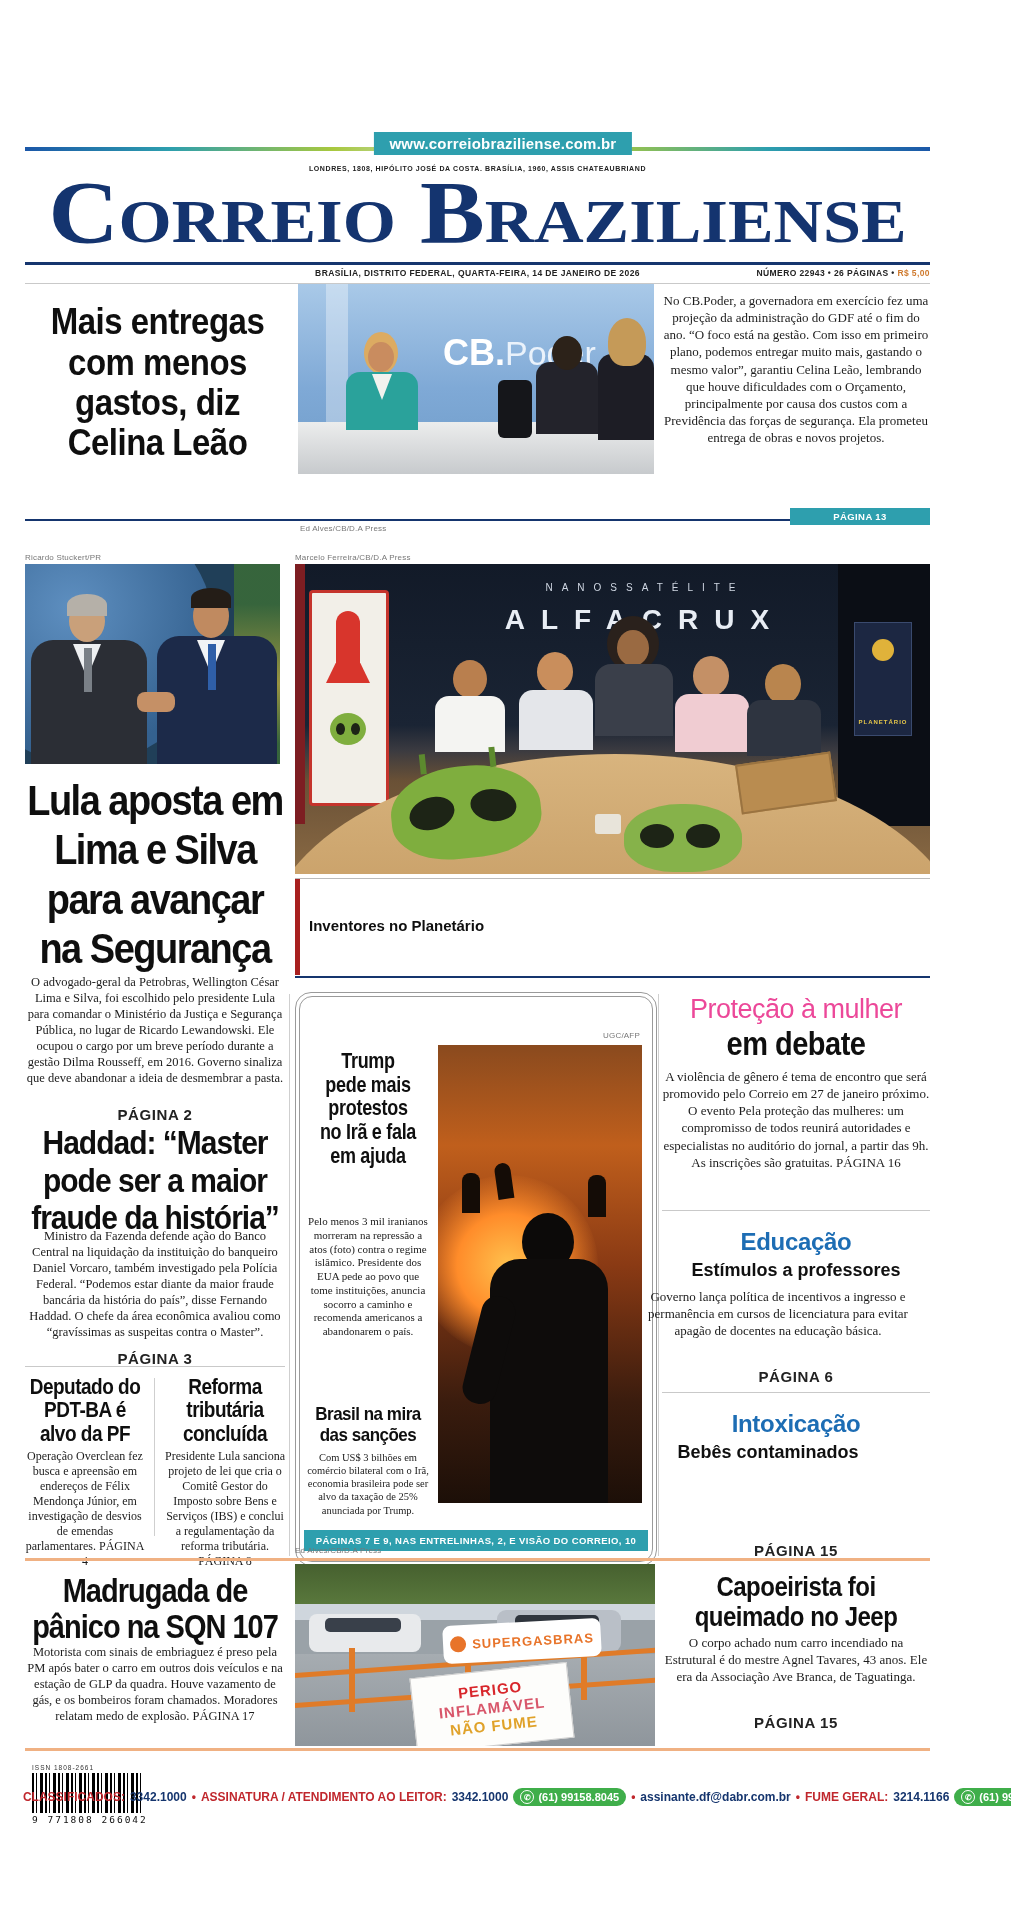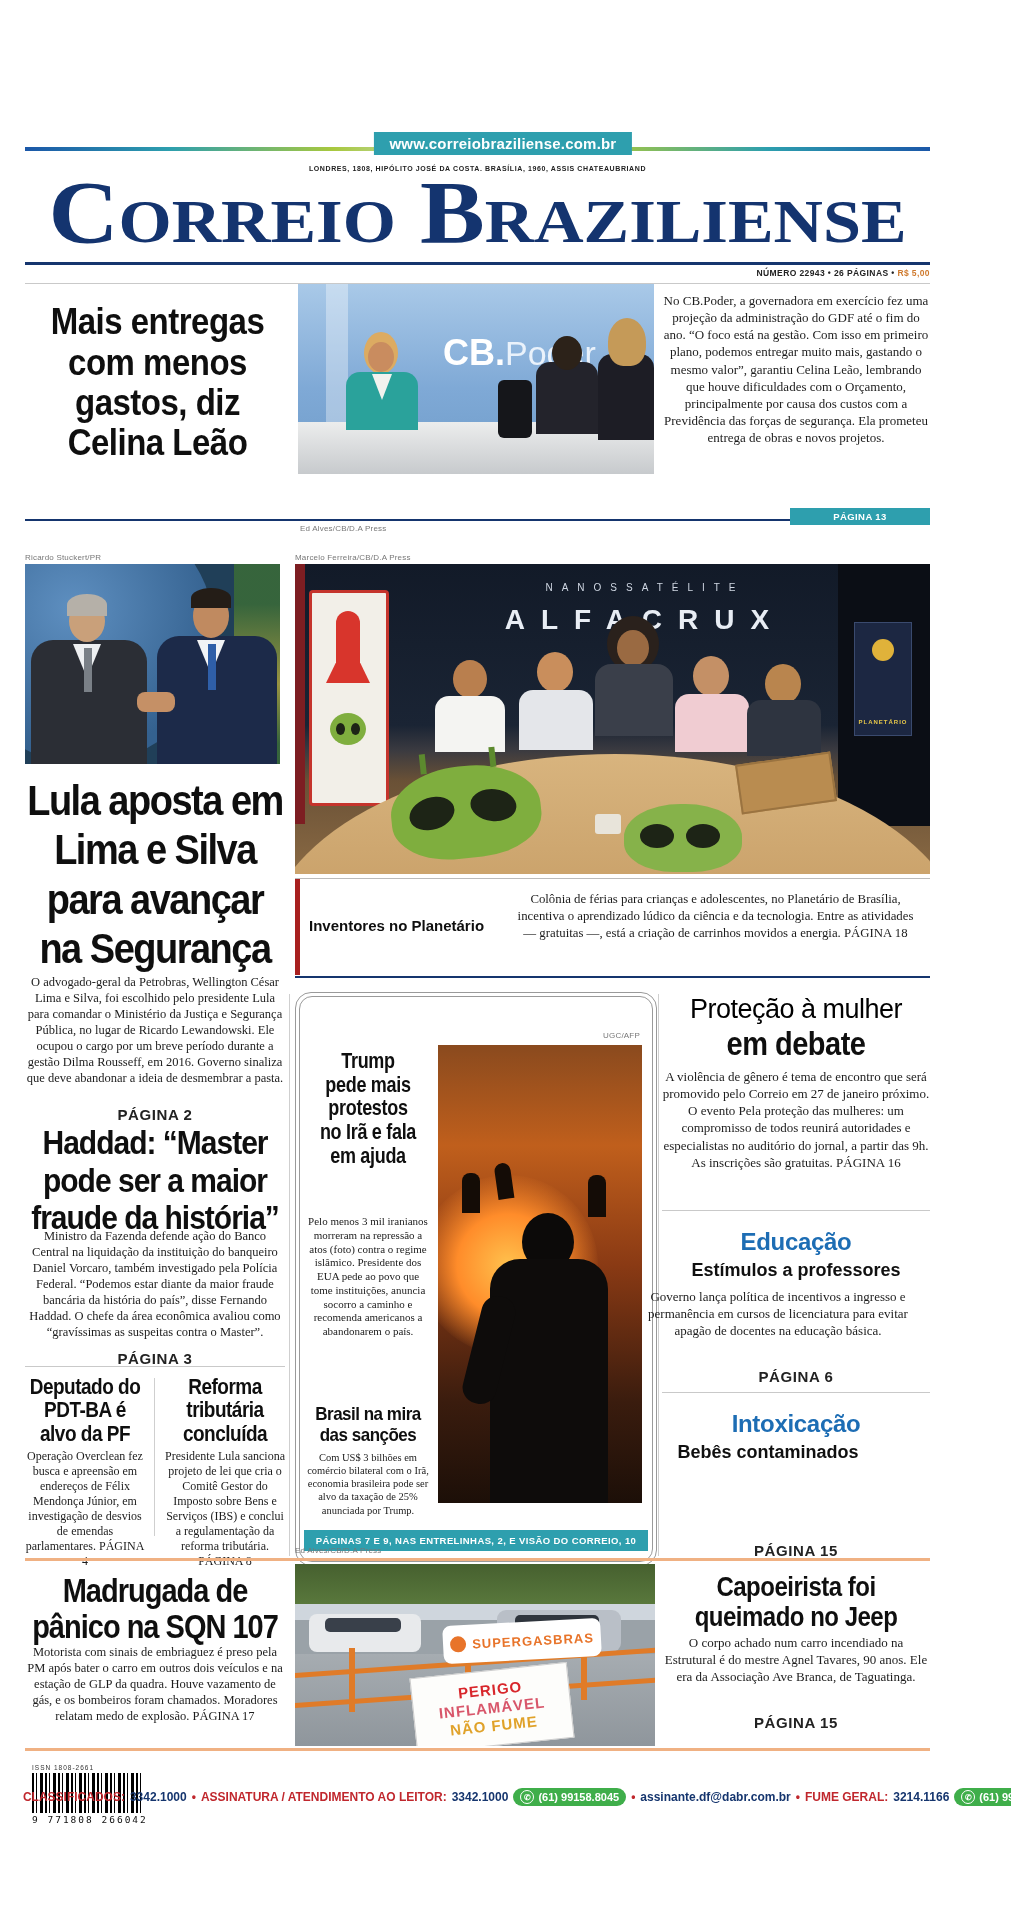--- a/index.html
+++ b/index.html
@@ -41,20 +41,21 @@
     <span>www.correiobraziliense.com.br</span>
   </div>
   <div class="abs" style="left:25px;top:149px;width:905px;text-align:center;font-size:7px;font-weight:bold;letter-spacing:.6px;color:#222;">LONDRES, 1808, HIPÓLITO JOSÉ DA COSTA. BRASÍLIA, 1960, ASSIS CHATEAUBRIAND</div>
 
   <svg class="abs" style="left:25px;top:150px;" width="905" height="94" viewBox="0 0 905 94">
     <text class="masthead-text" x="452.5" y="76" text-anchor="middle" textLength="858" lengthAdjust="spacingAndGlyphs">Correio Braziliense</text>
   </svg>
 
   <div class="abs rule-navy" style="left:25px;top:246px;width:905px;height:3px;"></div>
   <div class="abs" style="left:25px;top:252px;width:905px;height:13px;">
+    <div style="position:absolute;left:0;width:100%;text-align:center;font-size:8.5px;font-weight:bold;letter-spacing:.4px;color:#222;">BRASÍLIA, DISTRITO FEDERAL, QUARTA-FEIRA, 14 DE JANEIRO DE 2026</div>
     <div style="position:absolute;right:0;top:0;font-size:8.5px;font-weight:bold;letter-spacing:.4px;">
       <span style="color:#222;">NÚMERO 22943 • 26 PÁGINAS •</span>
       <span style="color:#cf7a2e;">R$ 5,00</span>
     </div>
   </div>
   <div class="abs rule-gray" style="left:25px;top:267px;width:905px;height:1px;"></div>
 
   <div class="abs hl" style="left:25px;top:286px;width:265px;font-size:33px;line-height:1.09;">
     <div>Mais entregas</div>
     <div>com menos</div>
@@ -152,21 +153,20 @@
       <div style="position:absolute;left:16px;top:20px;width:34px;height:24px;border-radius:50%;background:#1d2416;"></div>
       <div style="position:absolute;left:62px;top:20px;width:34px;height:24px;border-radius:50%;background:#1d2416;"></div>
     </div>
     <div class="abs" style="right:96px;bottom:66px;width:92px;height:46px;background:#b98c50;transform:rotate(-8deg);border:2px solid #9a7340;"></div>
     <div class="abs" style="left:300px;bottom:40px;width:26px;height:20px;background:#e8e4da;border-radius:3px;"></div>
   </div>
 
   <div class="abs" style="left:295px;top:862px;width:635px;height:96px;border-top:1px solid #bbb;">
     <div style="position:absolute;left:0;top:0;width:5px;height:96px;background:#a8201f;"></div>
     <div style="position:absolute;left:14px;top:38px;width:195px;font-size:15px;font-weight:bold;color:#0f0f0f;">Inventores no Planetário</div>
-    <div class="body-serif" style="position:absolute;left:218px;top:12px;width:405px;font-size:12.8px;">Colônia de férias para crianças e adolescentes, no Planetário de Brasília, incentiva o aprendizado lúdico da ciência e da tecnologia. Entre as atividades — gratuitas —, está a criação de carrinhos movidos a energia. PÁGINA 18</div>
   </div>
   <div class="abs rule-navy" style="left:295px;top:960px;width:635px;height:2px;"></div>
 
   <div class="abs hl" style="left:25px;top:760px;width:260px;font-size:38px;line-height:1.16;letter-spacing:-1.5px;">
     <div>Lula aposta em</div>
     <div>Lima e Silva</div>
     <div>para avançar</div>
     <div>na Segurança</div>
   </div>
   <div class="abs body-serif" style="left:25px;top:958px;width:260px;font-size:12.5px;line-height:1.28;">O advogado-geral da Petrobras, Wellington César Lima e Silva, foi escolhido pelo presidente Lula para comandar o Ministério da Justiça e Segurança Pública, no lugar de Ricardo Lewandowski. Ele ocupou o cargo por um breve período durante a gestão Dilma Rousseff, em 2016. Governo sinaliza que deve abandonar a ideia de desmembrar a pasta.</div>
@@ -226,21 +226,21 @@
       <div style="position:absolute;left:150px;top:130px;width:18px;height:42px;border-radius:8px 8px 0 0;background:#140c06;"></div>
       <div style="position:absolute;left:84px;top:168px;width:52px;height:58px;border-radius:50%;background:#0c0a09;"></div>
       <div style="position:absolute;left:52px;top:214px;width:118px;height:250px;border-radius:30px 30px 0 0;background:#0e0c0b;"></div>
       <div style="position:absolute;left:34px;top:250px;width:34px;height:110px;border-radius:16px;background:#0e0c0b;transform:rotate(14deg);"></div>
     </div>
     <div class="tealbox" style="position:absolute;left:8px;right:8px;bottom:14px;height:21px;">
       <span>PÁGINAS 7 E 9, NAS ENTRELINHAS, 2, E VISÃO DO CORREIO, 10</span>
     </div>
   </div>
 
-  <div class="abs" style="left:662px;top:978px;width:268px;text-align:center;font-size:27px;font-weight:400;color:#000000;letter-spacing:-.5px;">Proteção à mulher</div>
+  <div class="abs" style="left:662px;top:978px;width:268px;text-align:center;font-size:27px;font-weight:400;color:#ec4899;letter-spacing:-.5px;">Proteção à mulher</div>
   <div class="abs hl" style="left:662px;top:1010px;width:268px;font-size:29px;">em debate</div>
   <div class="abs body-serif" style="left:662px;top:1052px;width:268px;">A violência de gênero é tema de encontro que será promovido pelo Correio em 27 de janeiro próximo. O evento Pela proteção das mulheres: um compromisso de todos reunirá autoridades e especialistas no auditório do jornal, a partir das 9h. As inscrições são gratuitas. PÁGINA 16</div>
   <div class="abs rule-gray" style="left:662px;top:1194px;width:268px;height:1px;"></div>
 
   <div class="abs kicker" style="left:662px;top:1212px;width:268px;">Educação</div>
   <div class="abs subtitle" style="left:662px;top:1244px;width:268px;">Estímulos a professores</div>
   <div class="abs body-serif" style="left:644px;top:1272px;width:268px;">Governo lança política de incentivos a ingresso e permanência em cursos de licenciatura para evitar apagão de docentes na educação básica.</div>
   <div class="abs pagref" style="left:662px;top:1352px;width:268px;">PÁGINA 6</div>
   <div class="abs rule-gray" style="left:662px;top:1376px;width:268px;height:1px;"></div>
 
@@ -281,21 +281,21 @@
       <span style="font-size:15px;font-weight:bold;color:#d8262b;letter-spacing:1px;">PERIGO</span>
       <span style="font-size:15px;font-weight:bold;color:#d8566a;letter-spacing:1px;">INFLAMÁVEL</span>
       <span style="font-size:15px;font-weight:bold;color:#e0a22a;letter-spacing:1px;">NÃO FUME</span>
     </div>
   </div>
 
   <div class="abs hl" style="left:662px;top:1556px;width:268px;font-size:24px;line-height:1.12;letter-spacing:-.5px;">
     <div>Capoeirista foi</div>
     <div>queimado no Jeep</div>
   </div>
-  <div class="abs body-serif" style="left:662px;top:1618px;width:268px;">O corpo achado num carro incendiado na Estrutural é do mestre Agnel Tavares, 90 anos. Ele era da Associação Ave Branca, de Taguatinga.</div>
+  <div class="abs body-serif" style="left:662px;top:1618px;width:268px;">O corpo achado num carro incendiado na Estrutural é do mestre Agnel Tavares, 43 anos. Ele era da Associação Ave Branca, de Taguatinga.</div>
   <div class="abs pagref" style="left:662px;top:1698px;width:268px;">PÁGINA 15</div>
 
   <div class="abs" style="left:25px;top:1732px;width:905px;height:3px;background:#f0b183;"></div>
 
   <div class="abs" style="left:32px;top:1748px;width:130px;">
     <div style="font-size:6.5px;color:#333;letter-spacing:1px;">ISSN 1808-2661</div>
     <div style="width:112px;height:40px;margin-top:2px;
                 background:repeating-linear-gradient(90deg,#000 0 2px,#fff 2px 4px,#000 4px 5px,#fff 5px 8px,#000 8px 11px,#fff 11px 13px);"></div>
     <div style="font-family:'DejaVu Sans Mono',monospace;font-size:9.5px;letter-spacing:2px;color:#111;margin-top:1px;">9 771808 266042</div>
   </div>

